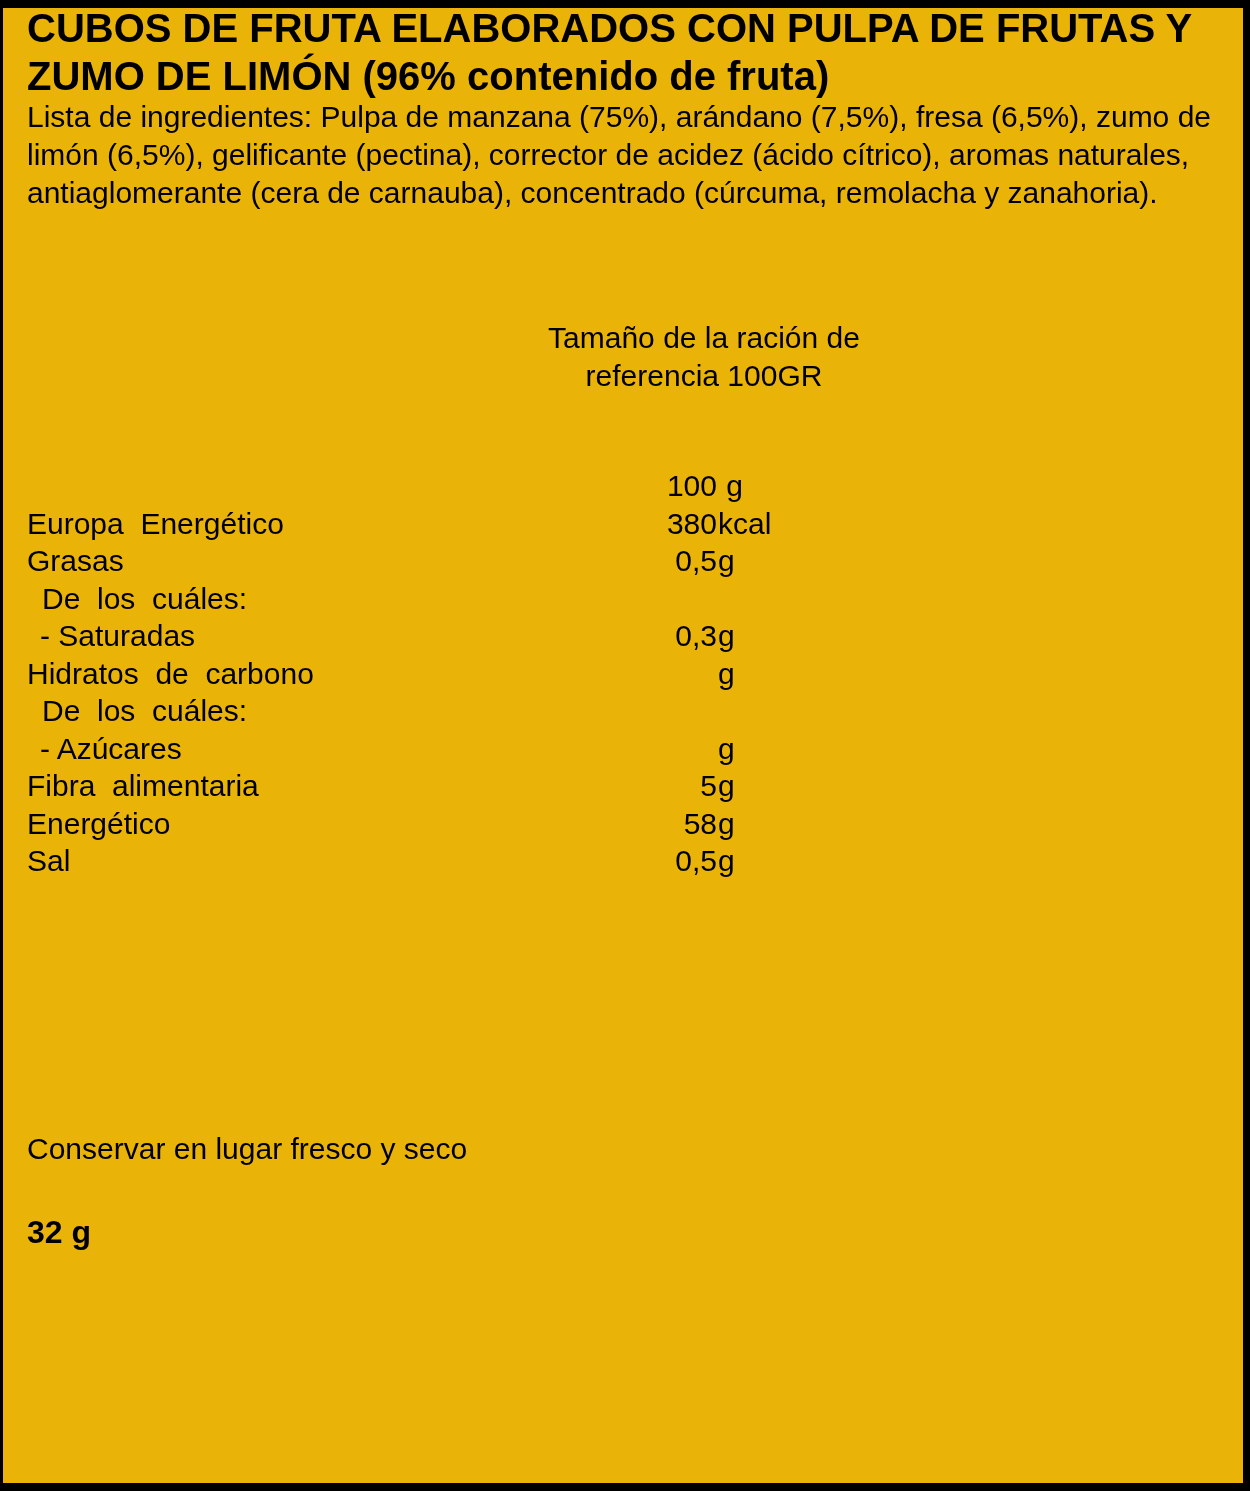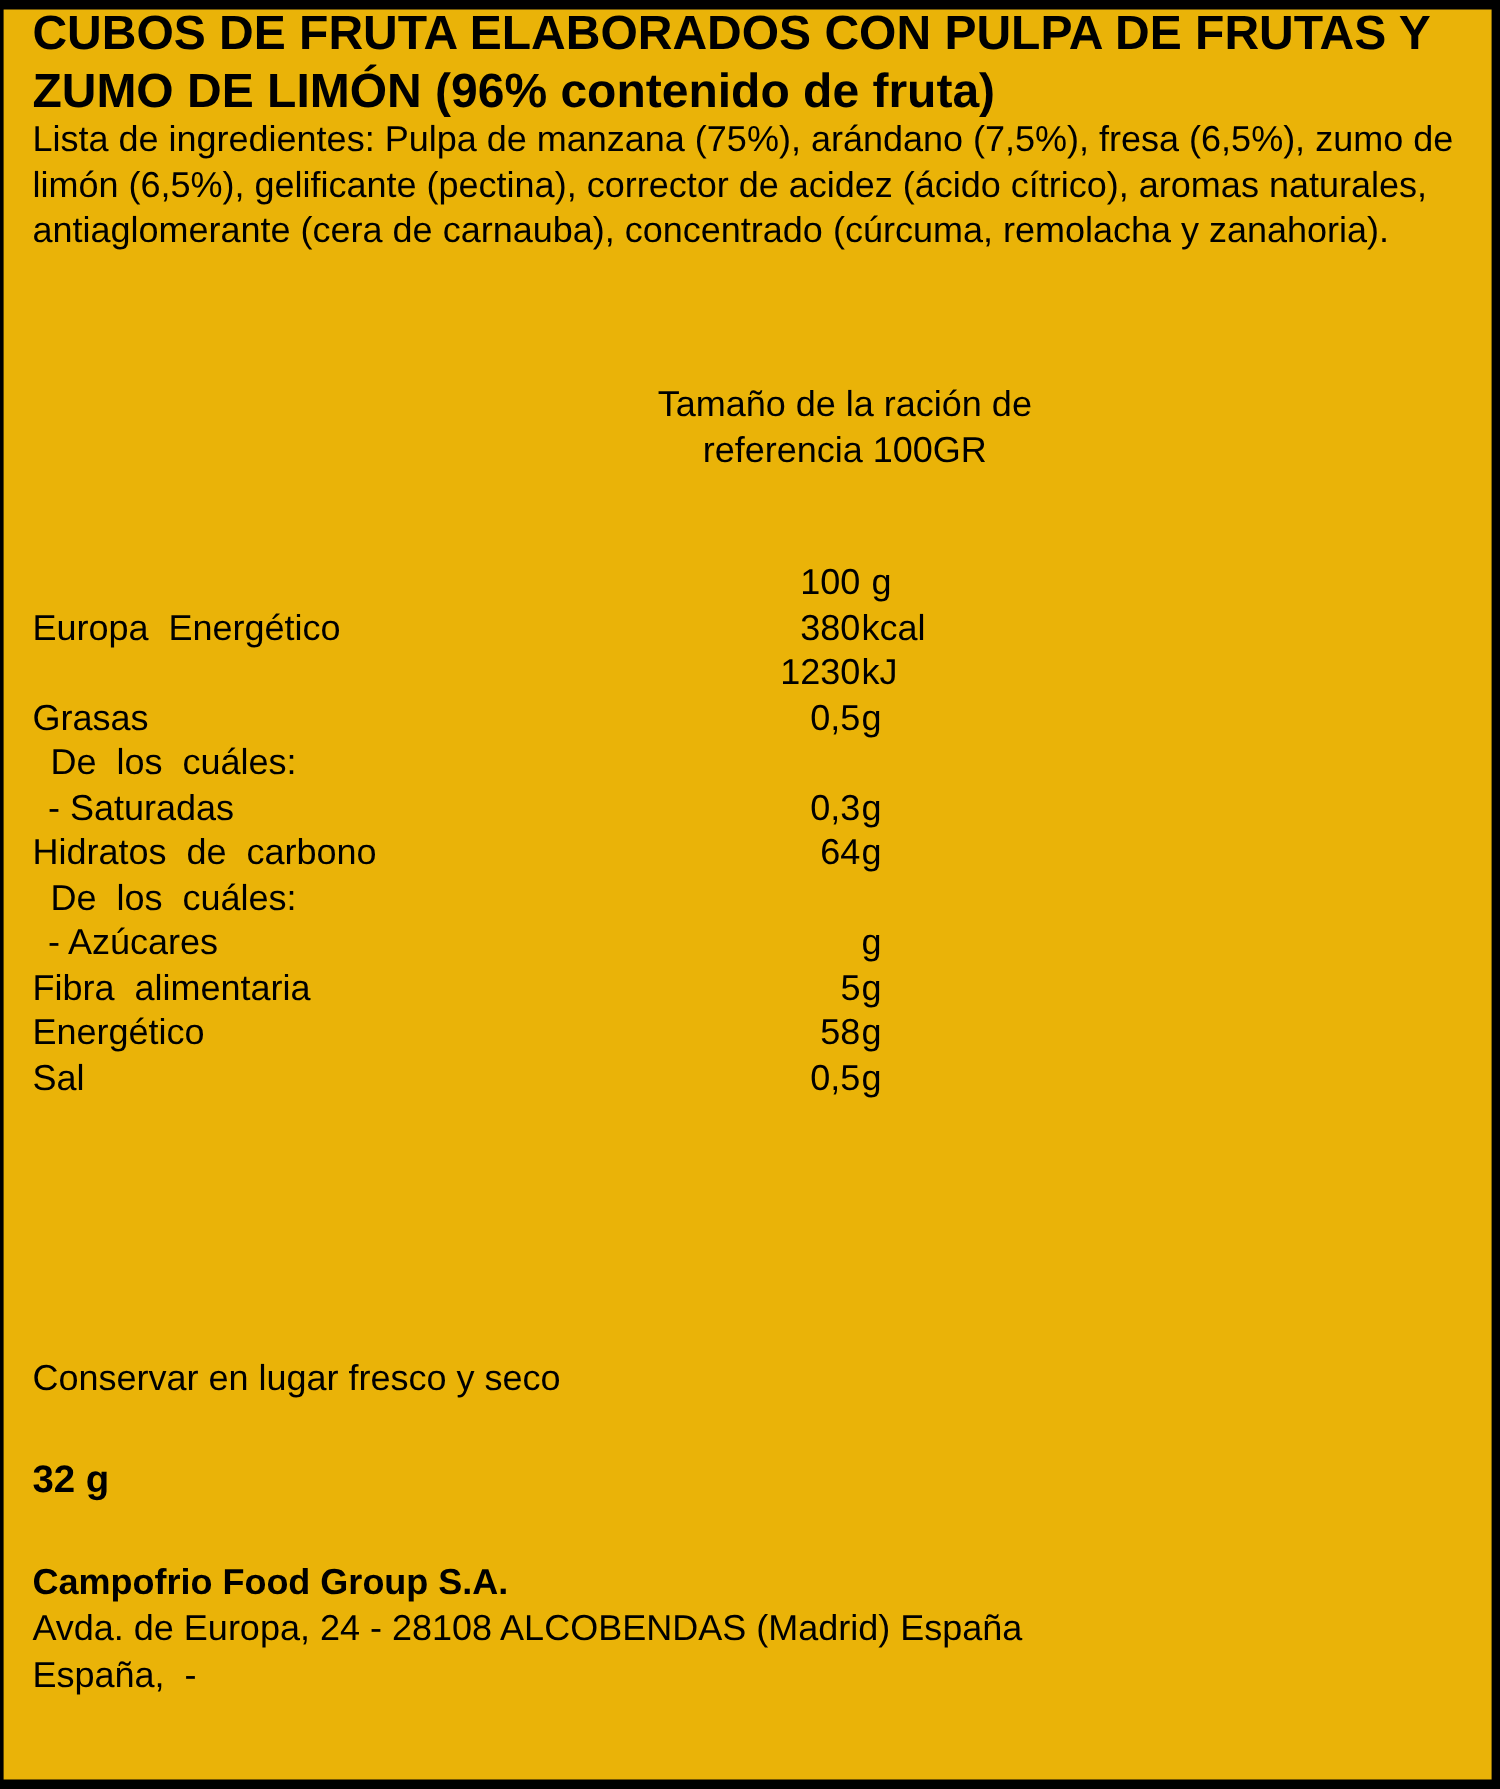--- a/index.html
+++ b/index.html
@@ -55,42 +55,36 @@
           <span class="nlabel t"></span>
           <span class="nnum t">100</span>
           <span class="nunit t">&nbsp;g</span>
         </div>
         <div class="nrow">
           <span class="nlabel t">Europa  Energético</span>
           <span class="nnum t">380</span>
           <span class="nunit t">kcal</span>
         </div>
         <div class="nrow">
-          <span class="nlabel t"></span>
-          <span class="nnum t">1230</span>
-          <span class="nunit t">kJ</span>
-        </div>
-        <div class="nrow">
           <span class="nlabel t">Grasas</span>
           <span class="nnum t">0,5</span>
           <span class="nunit t">g</span>
         </div>
         <div class="nrow">
           <span class="nlabel t ind1">De  los  cuáles:</span>
           <span class="nnum t"></span>
           <span class="nunit t"></span>
         </div>
         <div class="nrow">
           <span class="nlabel t ind2">- Saturadas</span>
           <span class="nnum t">0,3</span>
           <span class="nunit t">g</span>
         </div>
         <div class="nrow">
           <span class="nlabel t">Hidratos  de  carbono</span>
-          <span class="nnum t">64</span>
           <span class="nunit t">g</span>
         </div>
         <div class="nrow">
           <span class="nlabel t ind1">De  los  cuáles:</span>
           <span class="nnum t"></span>
           <span class="nunit t"></span>
         </div>
         <div class="nrow">
           <span class="nlabel t ind2">- Azúcares</span>
           <span class="nunit t">g</span>
@@ -109,20 +103,15 @@
           <span class="nlabel t">Sal</span>
           <span class="nnum t">0,5</span>
           <span class="nunit t">g</span>
         </div>
       </div>
 
     <div class="storage t">Conservar en lugar fresco y seco</div>
 
     <div class="weight t">32 g</div>
 
-    <div class="address">
-      <div class="t name">Campofrio Food Group S.A.</div>
-      <div class="t">Avda. de Europa, 24 - 28108 ALCOBENDAS (Madrid) España</div>
-      <div class="t">España,  -</div>
-    </div>
 
   </div>
 </div>
 
 </body></html>

